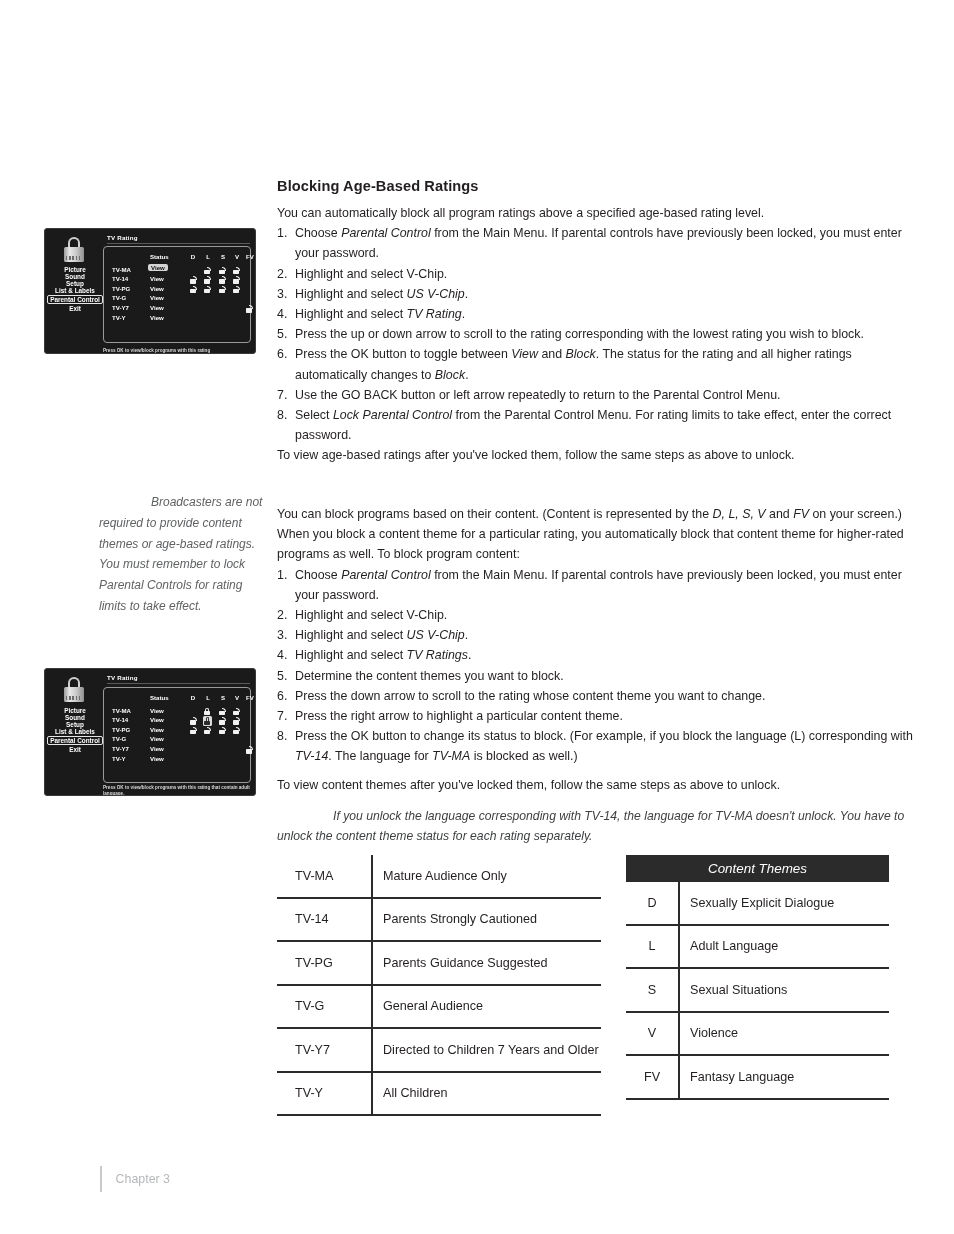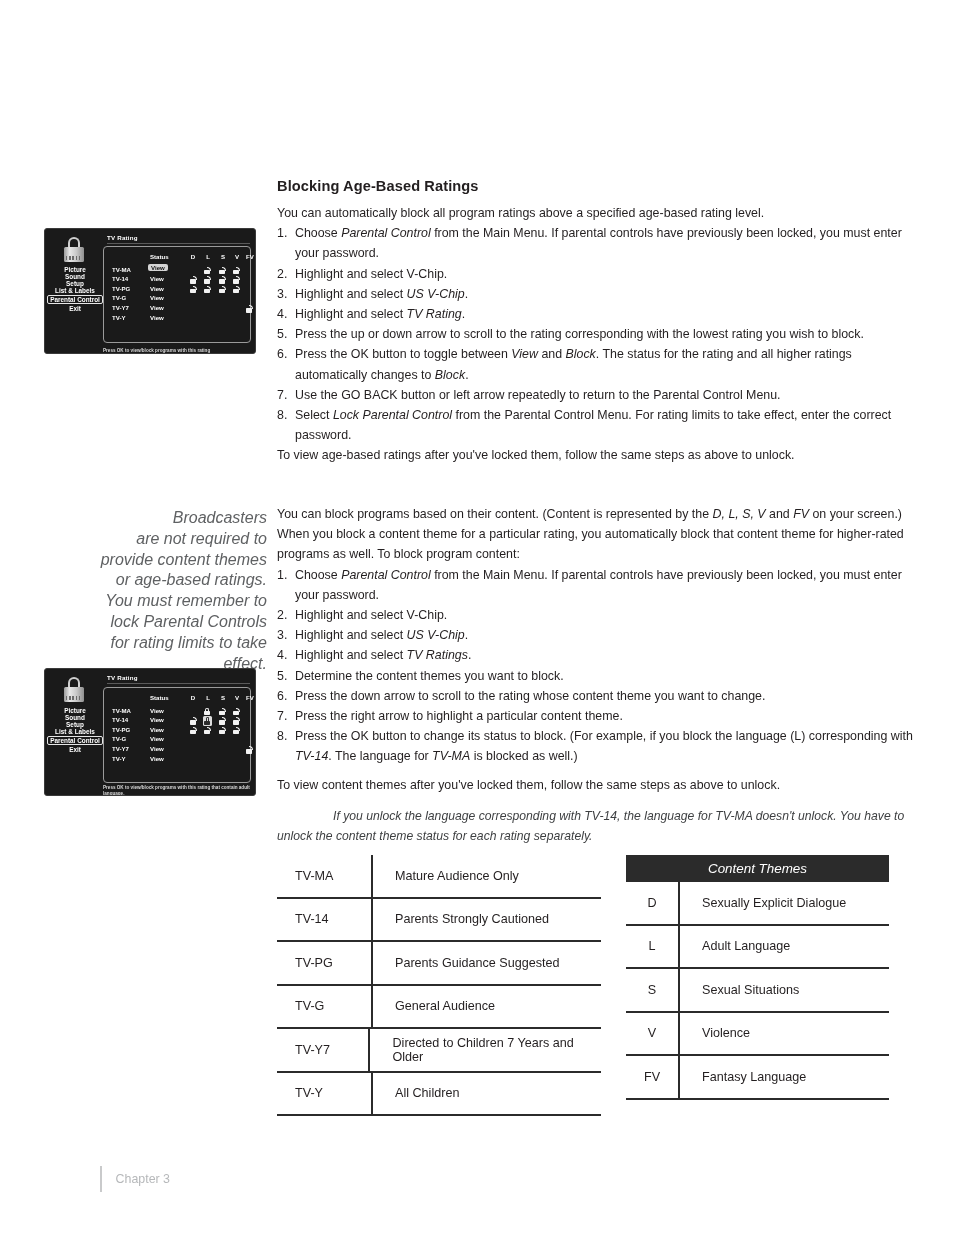--- a/index.html
+++ b/index.html
@@ -156,26 +156,25 @@
     color:#d8d8d8; font-size:4.6px; line-height:6px; font-weight:bold;
   }
   .tv-shot.one .tv-caption { top: 119px; }
   .tv-shot.two .tv-caption { top: 116px; }
 
   
   .margin-note {
     position: absolute;
     left: 55px; top: 492px; width: 168px;
     font-style: italic;
-    font-size: 16px;
+    font-size: 12px;
     line-height: 20.8px;
     color: #5f6163;
-    text-align: right;
+    text-align: left;
     text-indent: 52px;
-    margin-top: 16px;
   }
 
   
   .main {
     position: absolute;
     left: 277px; top: 0; width: 640px;
   }
   h2.sec-head {
     position: absolute;
     left: 0; top: 178px;
@@ -244,21 +243,20 @@
     color: #231f20;
     text-align: left;
     align-self: stretch;
     display: flex; align-items: center;
     border-right: 2.2px solid #2b2b2b;
   }
   .tbl .cell-val {
     font-size: 12.6px;
     color: #231f20;
     padding-left: 10px;
-    margin-left: 12px;
   }
 
   #tbl-hierarchy { left: 277px; top: 855px; width: 324px; }
   #tbl-hierarchy .cell-key { width: 96px; padding-left: 18px; }
 
   #tbl-themes { left: 626px; top: 855px; width: 263px; }
   #tbl-themes .cell-key { width: 54px; justify-content: center; }
   #tbl-themes .trow { height: 43.5px; }
 
   

